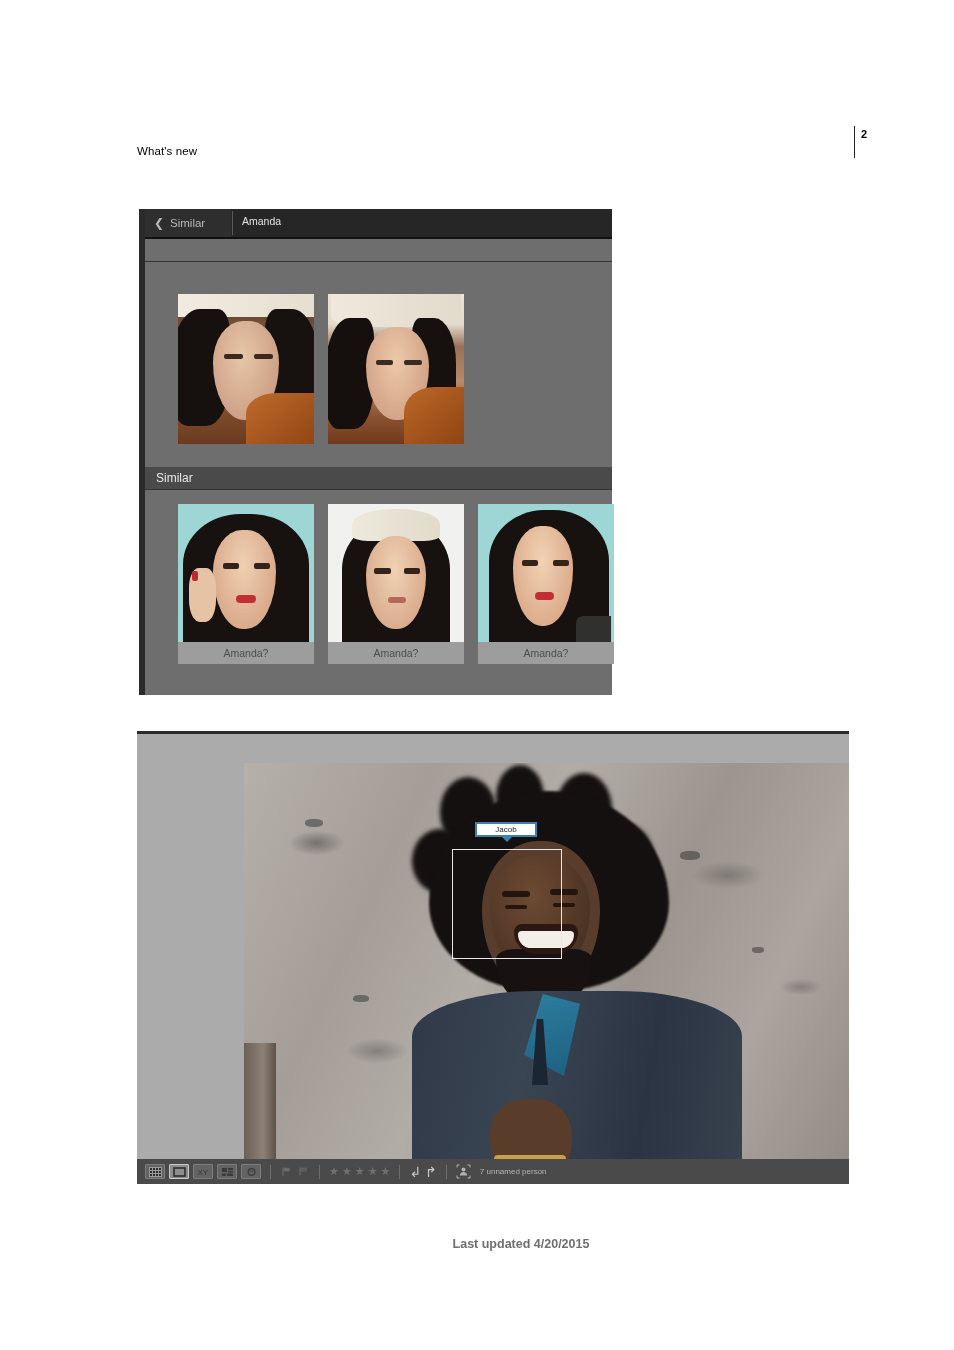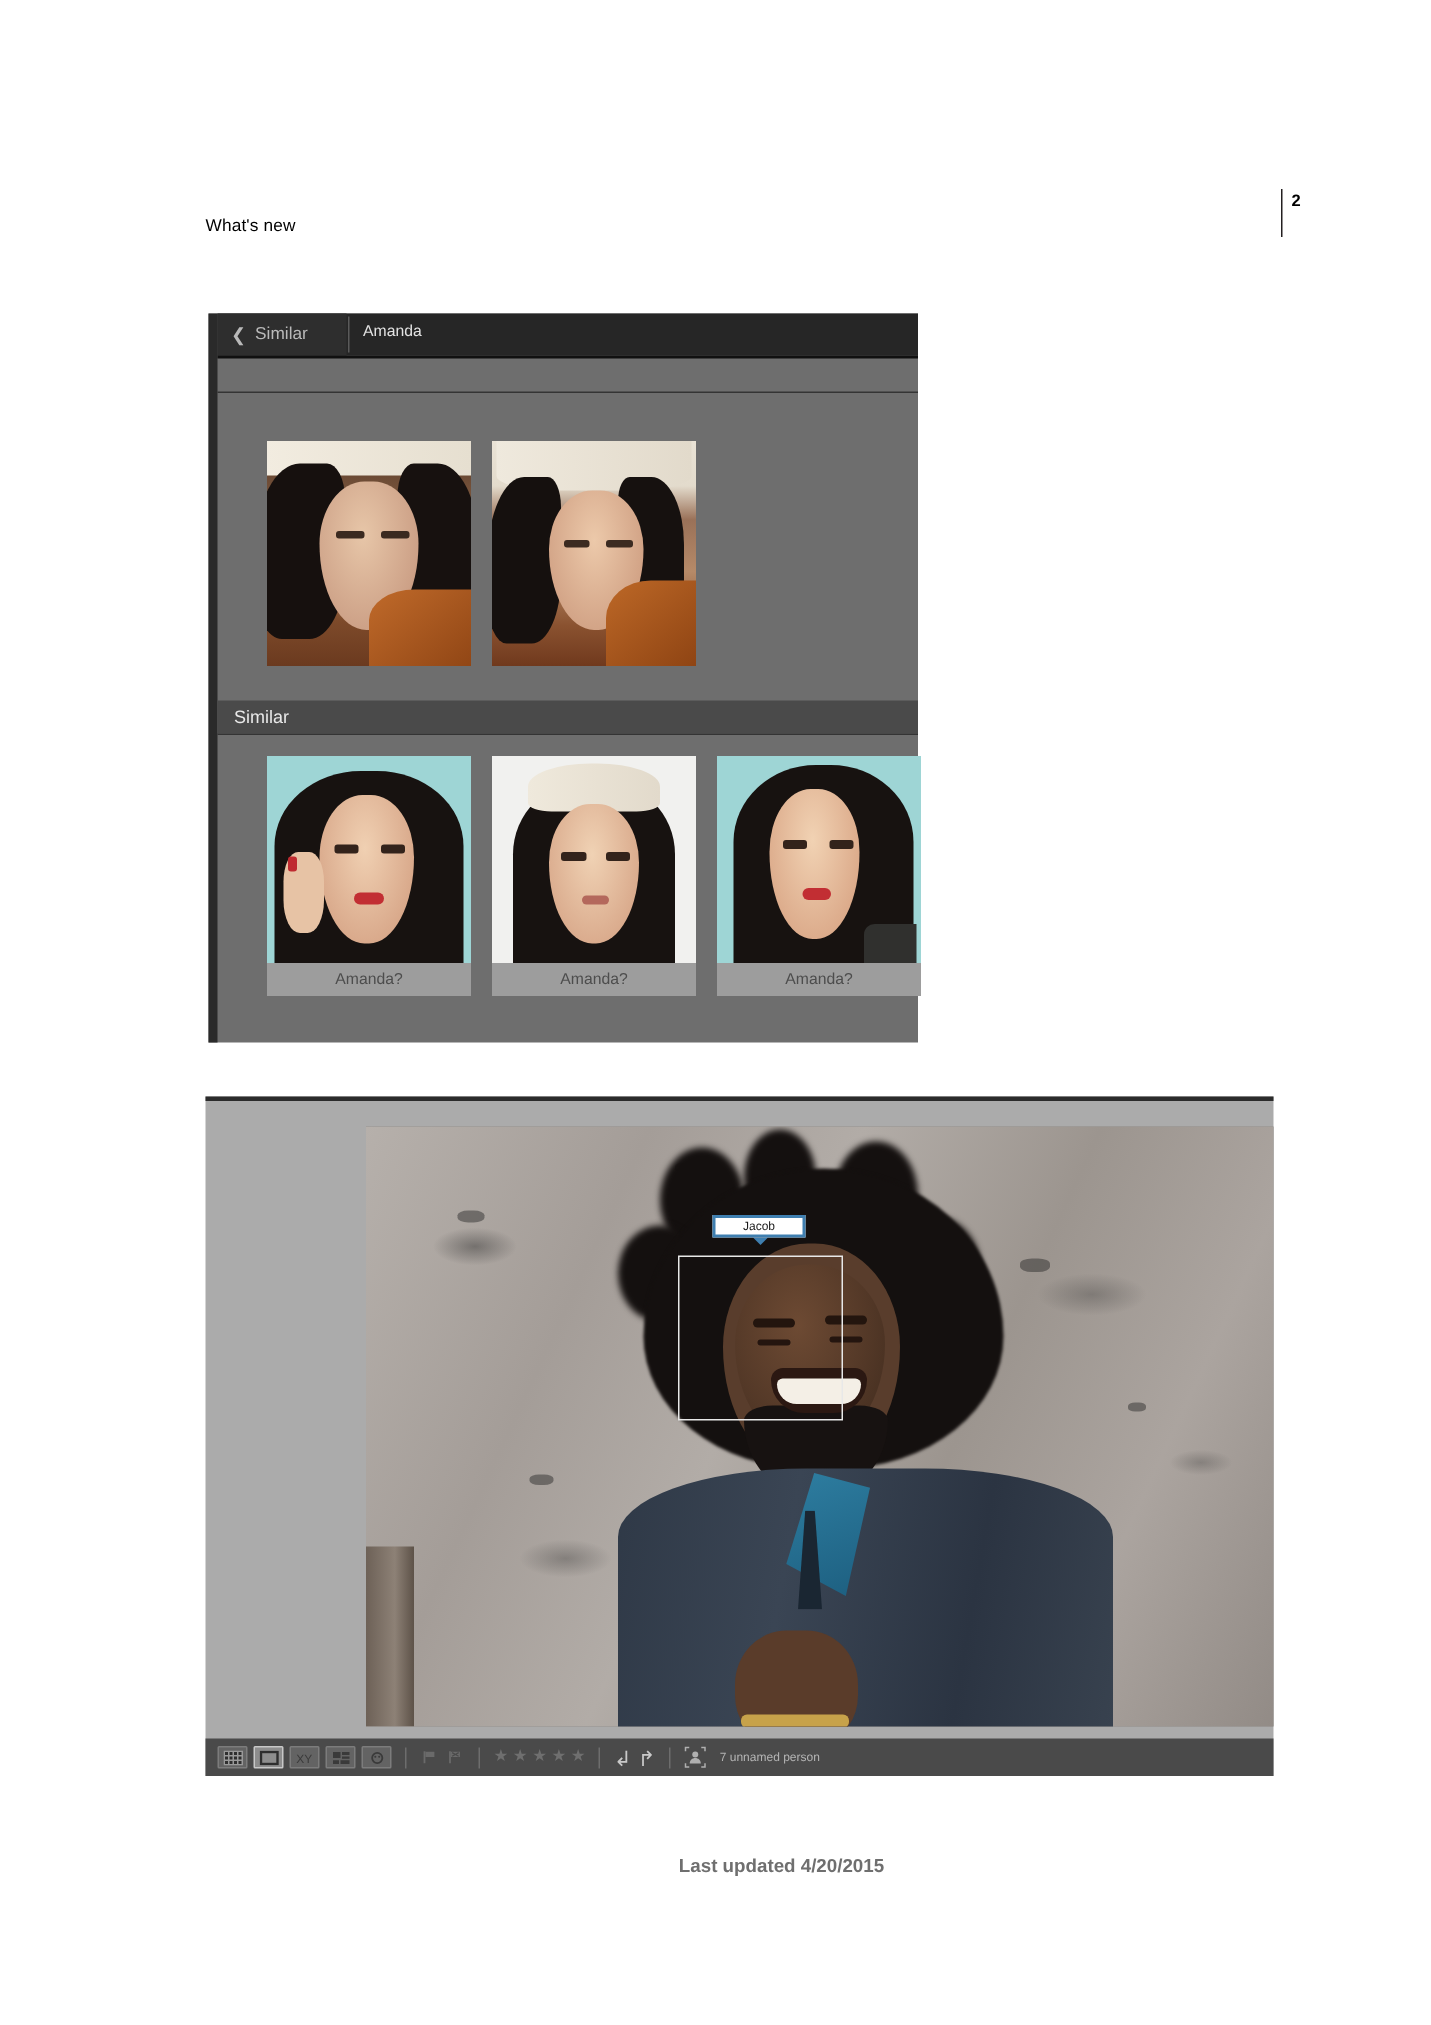--- a/index.html
+++ b/index.html
@@ -40,21 +40,21 @@
   .thumb{position:absolute;overflow:hidden;margin-left:16px;}
   .thumb .ph{position:absolute;left:0;top:0;width:100%;height:100%;}
 
   .suggest-label{position:absolute;left:0;bottom:0;width:100%;height:22px;background:#9d9d9d;
                  display:flex;align-items:center;justify-content:center;
                  font-size:10.5px;color:#4d4d4d;}
 
   
   .fig2{position:absolute;left:137px;top:731px;width:712px;height:453px;background:#ababab;}
   .fig2-topline{position:absolute;left:0;top:0;width:712px;height:3px;background:#2b2b2b;}
-  .fig2-canvas{position:absolute;left:107px;top:20px;width:605px;height:400px;overflow:hidden;background:#8e8a86;text-align:right;}
+  .fig2-canvas{position:absolute;left:107px;top:32px;width:605px;height:400px;overflow:hidden;background:#8e8a86;text-align:right;}
 
   .wall{position:absolute;left:0;top:0;width:100%;height:100%;
         background:
           radial-gradient(ellipse 40px 18px at 12% 20%, rgba(40,40,40,.42), transparent 70%),
           radial-gradient(ellipse 30px 14px at 38% 9%, rgba(40,40,40,.35), transparent 70%),
           radial-gradient(ellipse 52px 20px at 80% 28%, rgba(50,50,50,.30), transparent 70%),
           radial-gradient(ellipse 36px 16px at 66% 62%, rgba(40,40,40,.28), transparent 70%),
           radial-gradient(ellipse 44px 18px at 22% 72%, rgba(40,40,40,.30), transparent 70%),
           radial-gradient(ellipse 30px 12px at 92% 56%, rgba(40,40,40,.26), transparent 70%),
           radial-gradient(ellipse 28px 12px at 50% 88%, rgba(40,40,40,.22), transparent 70%),

